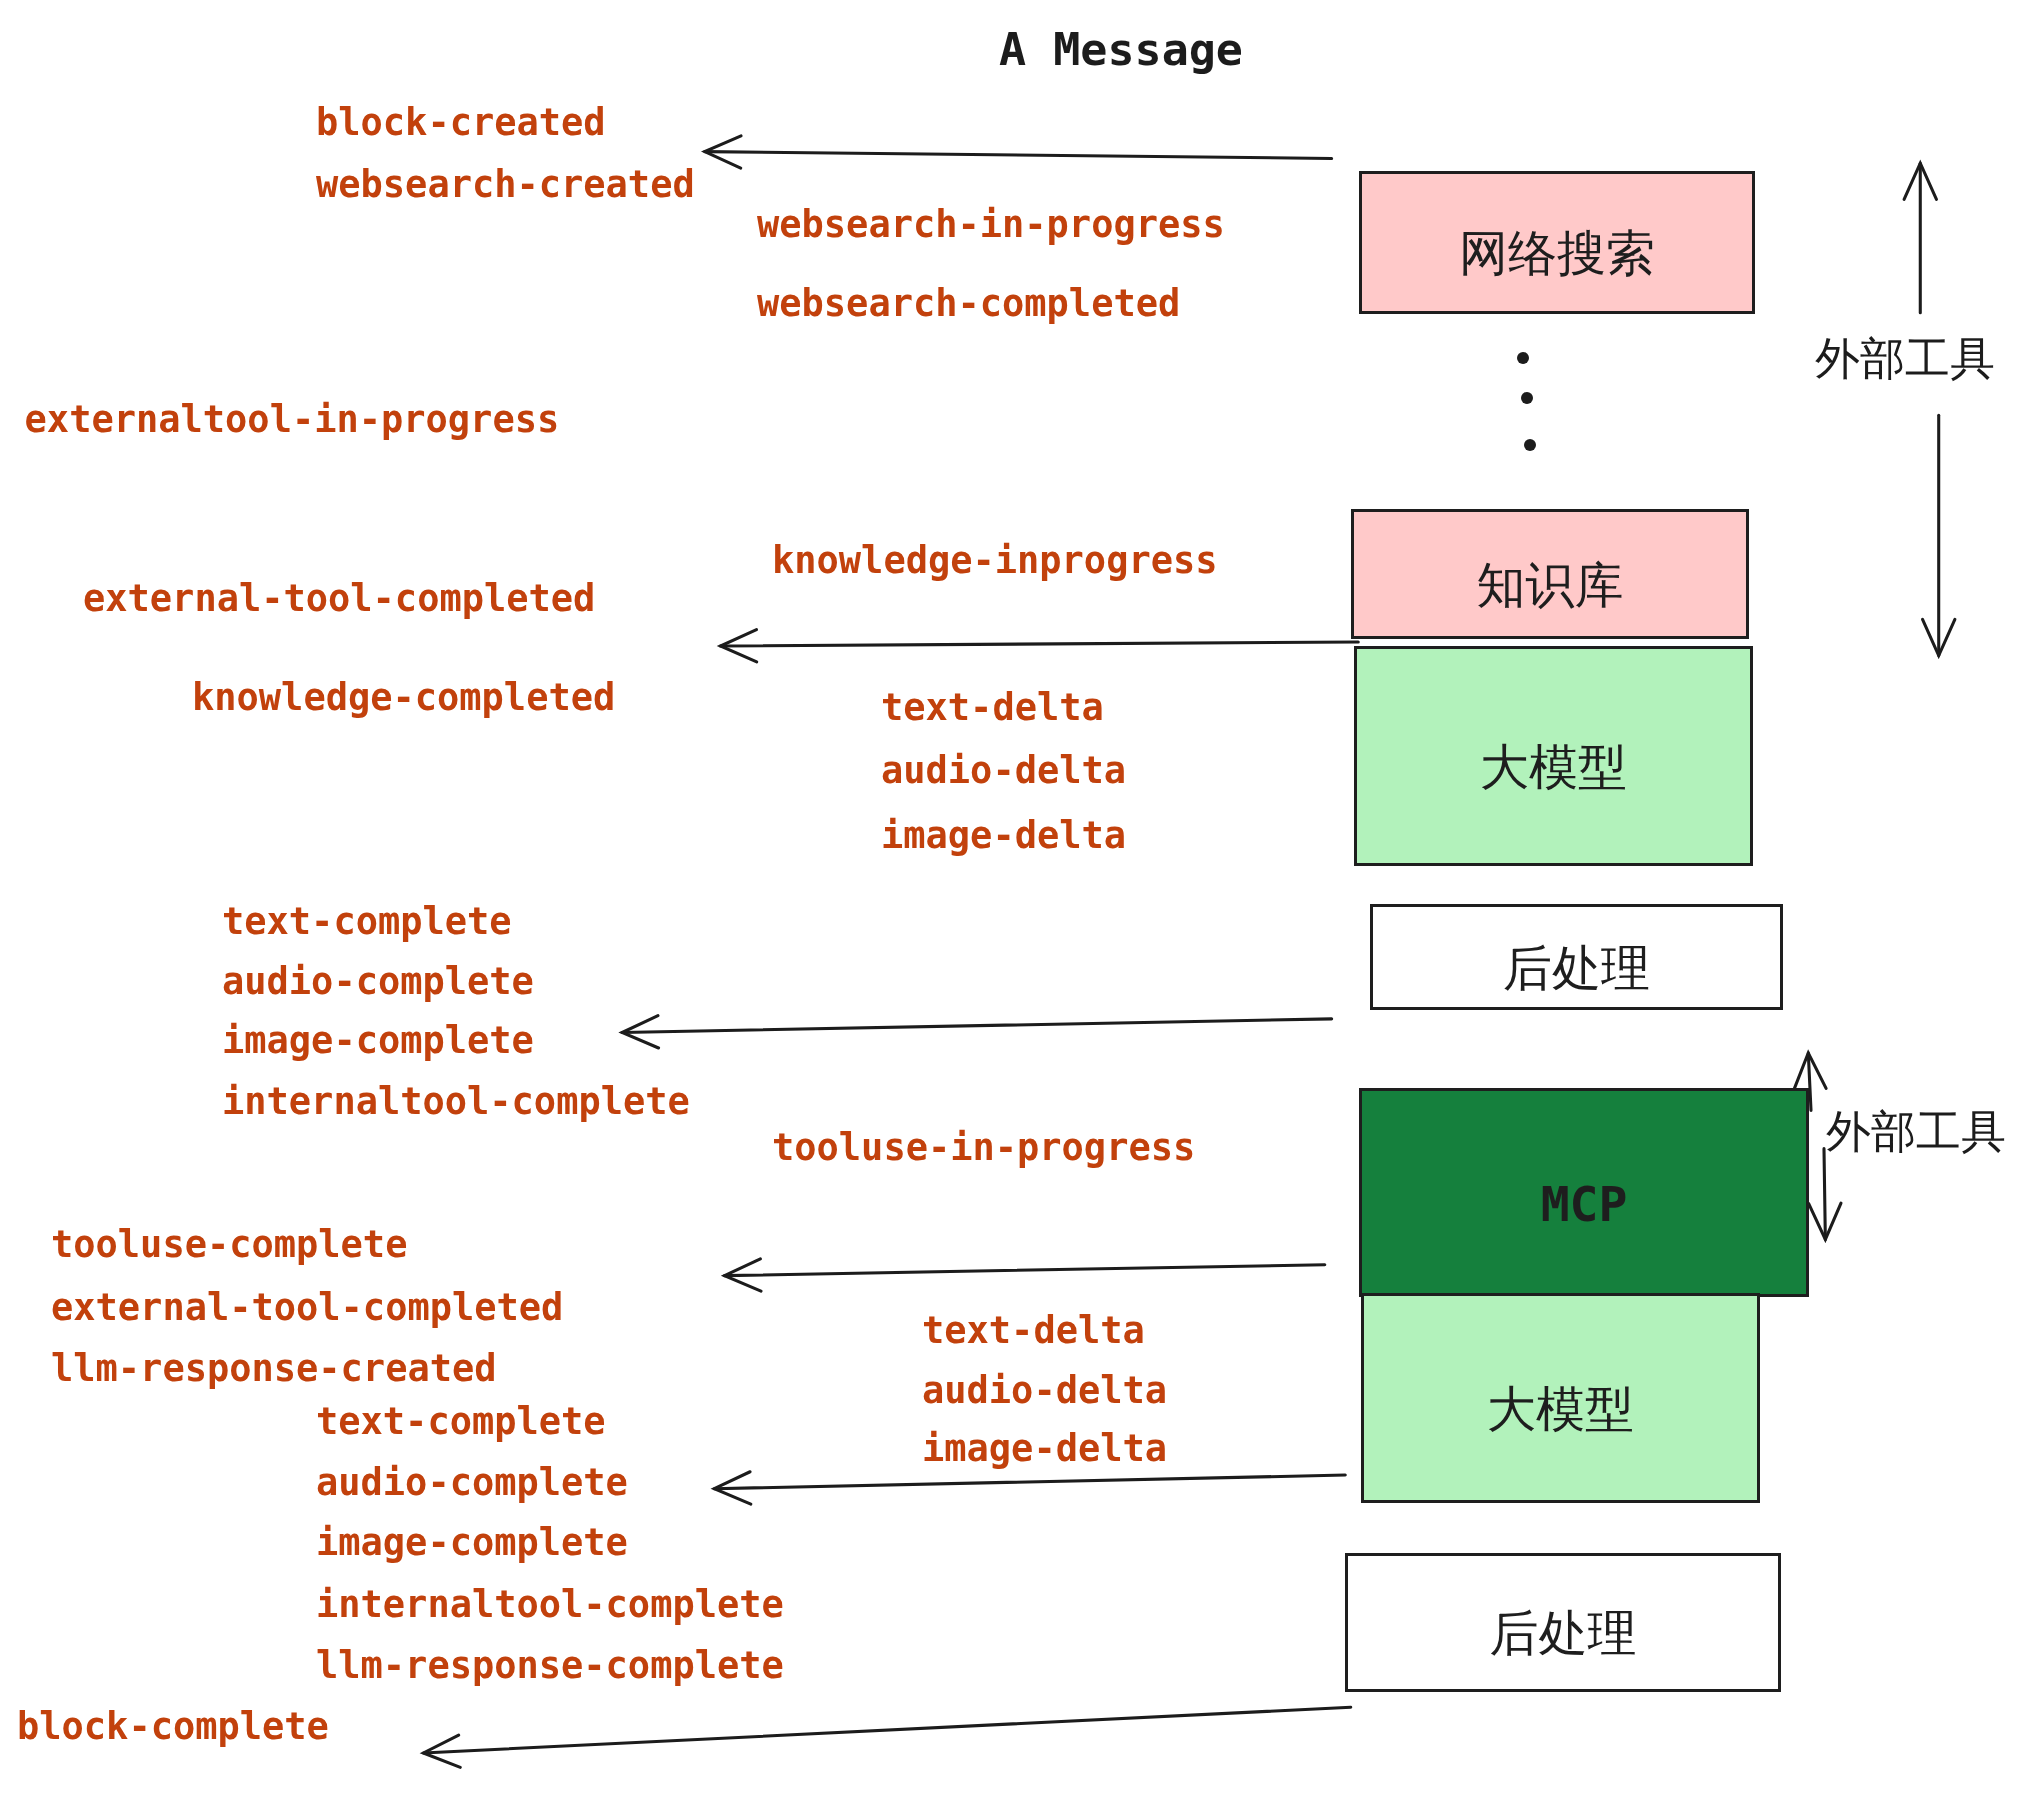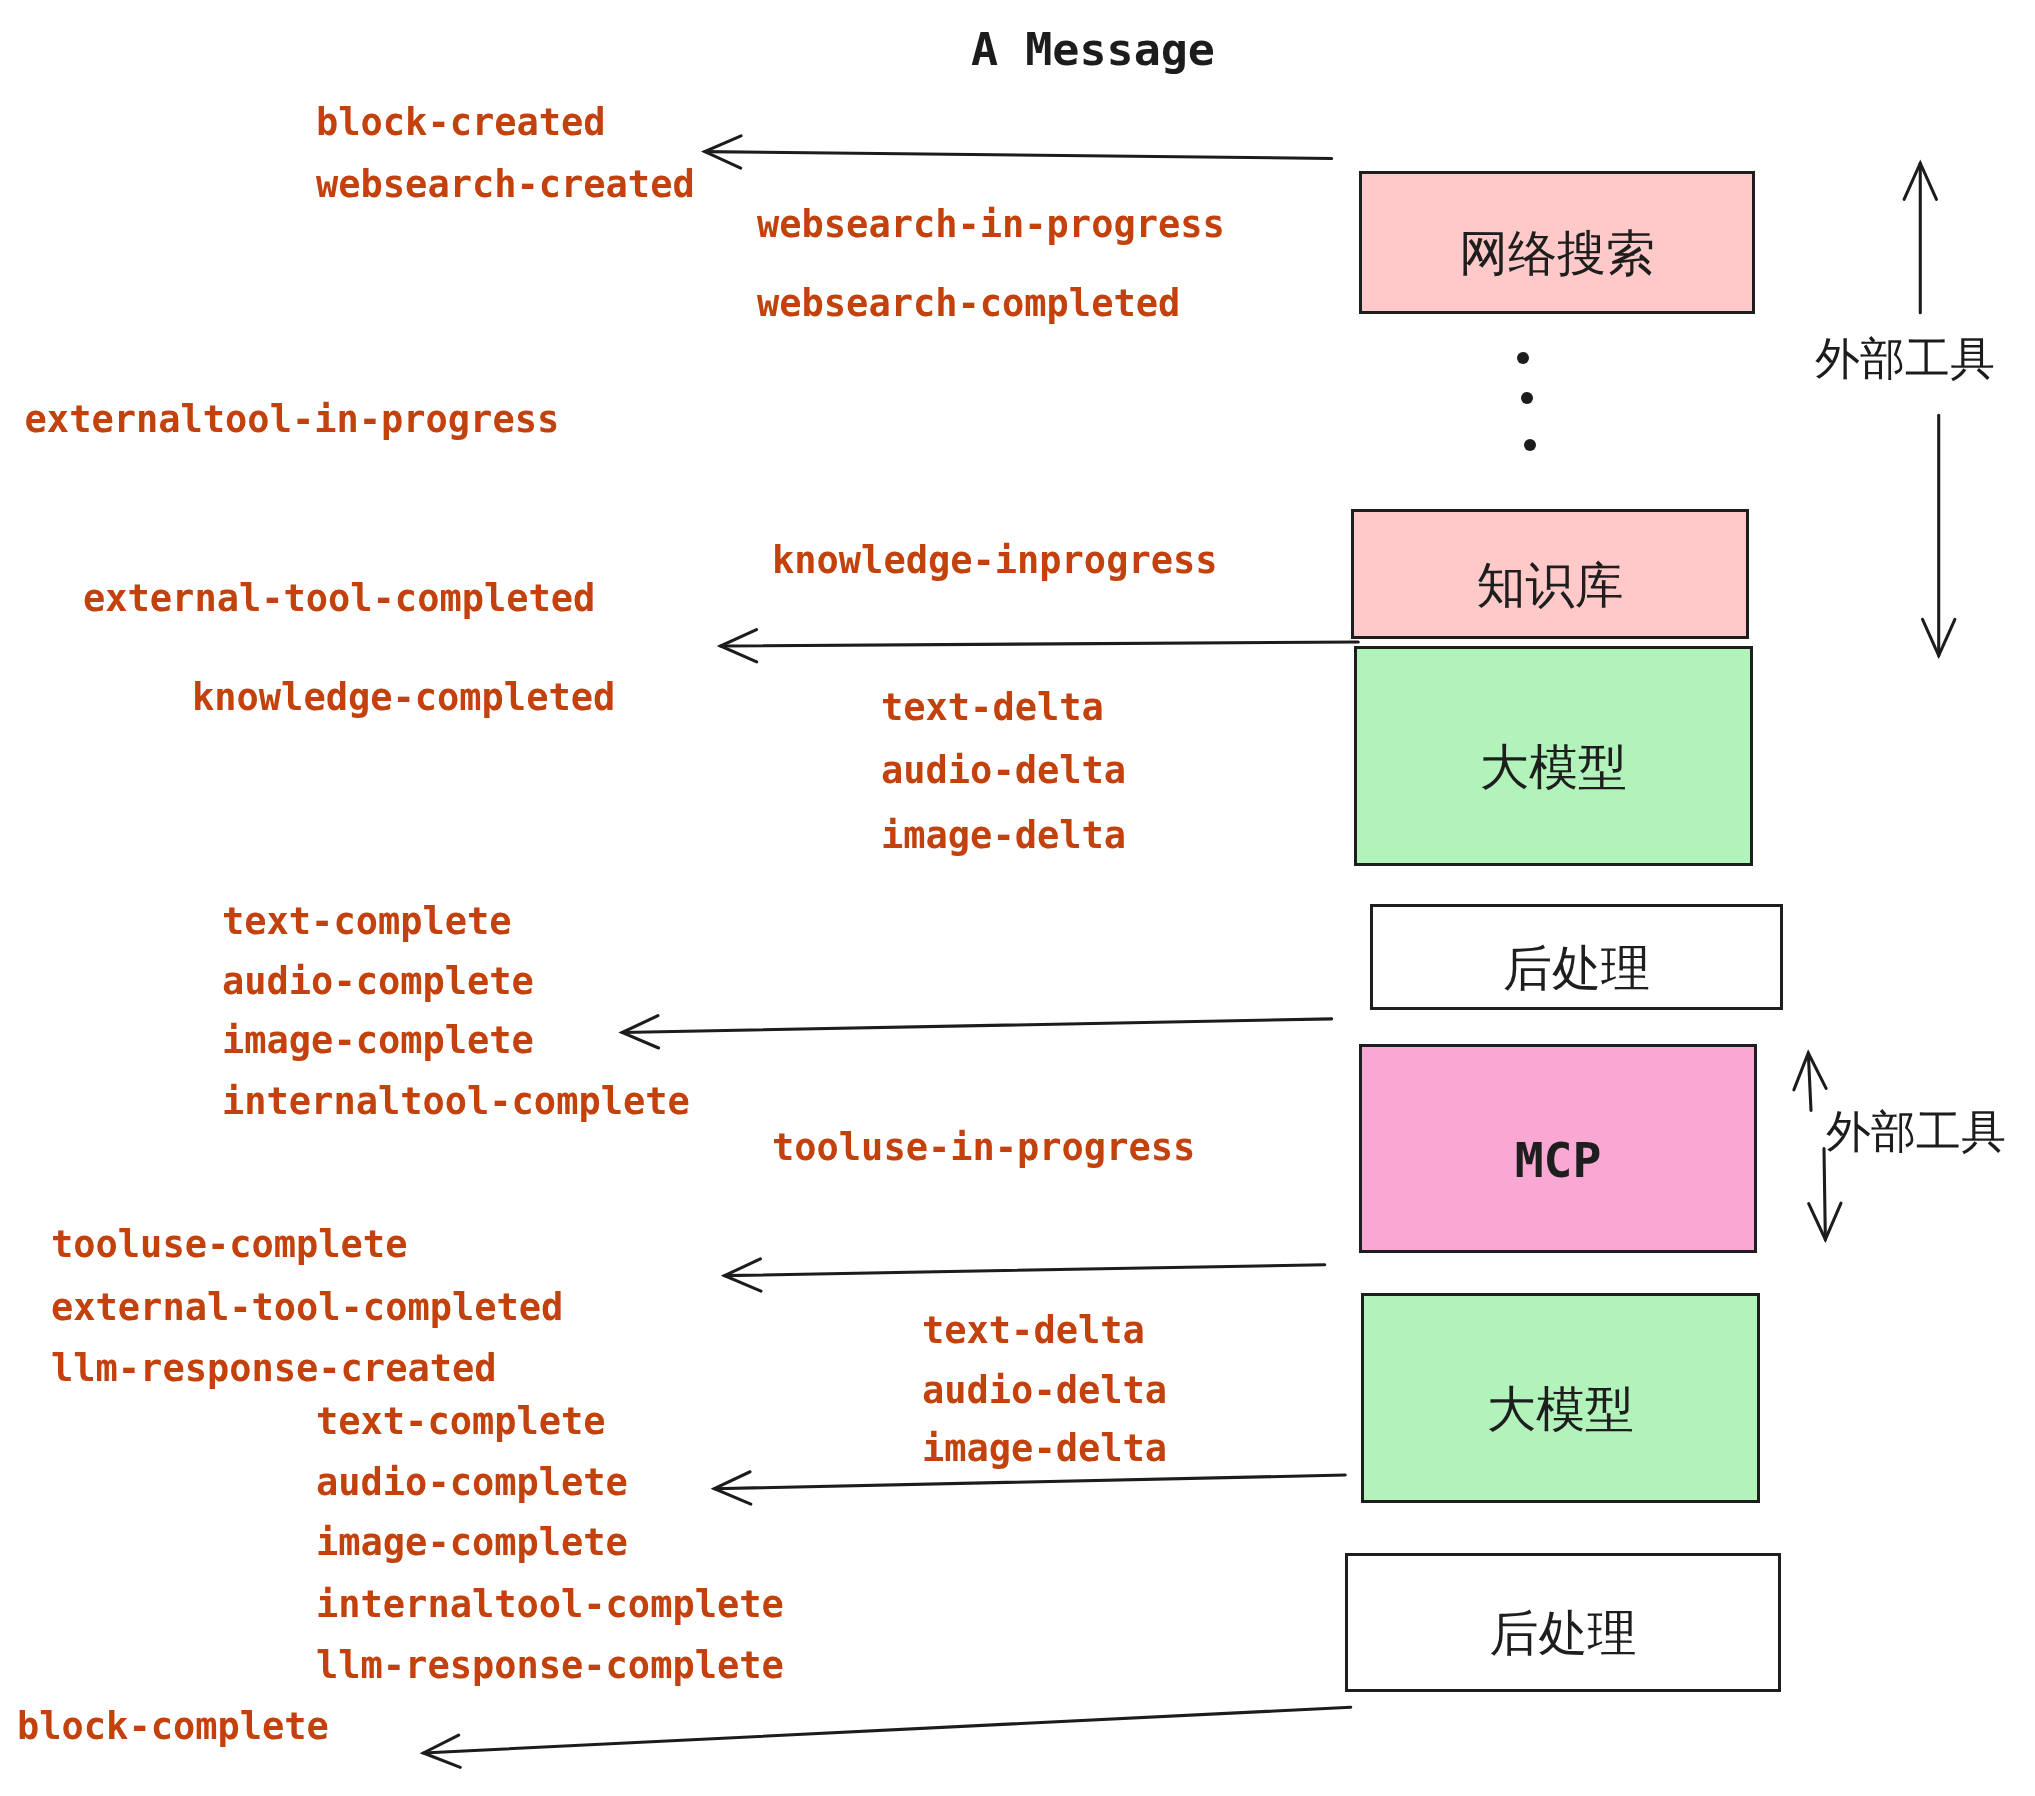--- a/index.html
+++ b/index.html
@@ -2,21 +2,21 @@
 <html style="font-size:11px"><head>
 <meta charset="utf-8">
 <style>
   html,body{margin:0;padding:0;background:#ffffff;}
   .canvas{
     position:relative;width:2035px;height:1796px;background:#ffffff;overflow:hidden;
     font-family:"DejaVu Sans Mono","Liberation Mono",monospace;
   }
   .title{
     position:absolute;transform:translate(-50%,-50%);
-    font-size:45px;font-weight:bold;color:#1c1c1c;white-space:nowrap;
+    font-size:45px;font-weight:bold;color:#1c1c1c;white-space:nowrap;margin-left:28px;
   }
   .event{
     position:absolute;transform:translateY(-50%);
     font-size:37px;font-weight:bold;color:#c2410c;white-space:nowrap;
   }
   .box{
     position:absolute;box-sizing:border-box;border:3.4px solid #1e1e1e;
     display:flex;align-items:center;justify-content:center;
   }
   .box-label{
@@ -87,21 +87,21 @@
     </div>
     <div class="box" style="left: 1351px; top: 509px; width: 398px; height: 130px; background: rgb(255, 201, 201);">
       <span class="box-label">知识库</span>
     </div>
     <div class="box" style="left: 1354px; top: 646px; width: 399px; height: 220px; background: rgb(178, 242, 187);">
       <span class="box-label">大模型</span>
     </div>
     <div class="box" style="left: 1370px; top: 904px; width: 413px; height: 106px; background: rgb(255, 255, 255);">
       <span class="box-label">后处理</span>
     </div>
-    <div class="box" style="left: 1359px; top: 1044px; width: 398px; height: 209px; background: #f9a8d4;">
+    <div class="box" style="left: 1359px; top: 1088px; width: 450px; height: 209px; background: #15803d;">
       <span class="box-label mono">MCP</span>
     </div>
     <div class="box" style="left: 1361px; top: 1293px; width: 399px; height: 210px; background: rgb(178, 242, 187);">
       <span class="box-label">大模型</span>
     </div>
     <div class="box" style="left: 1345px; top: 1553px; width: 436px; height: 139px; background: rgb(255, 255, 255);">
       <span class="box-label">后处理</span>
     </div>
     <div class="event" style="left: 316px; top: 122px;">block-created</div>
     <div class="event" style="left: 316px; top: 184px;">websearch-created</div>

